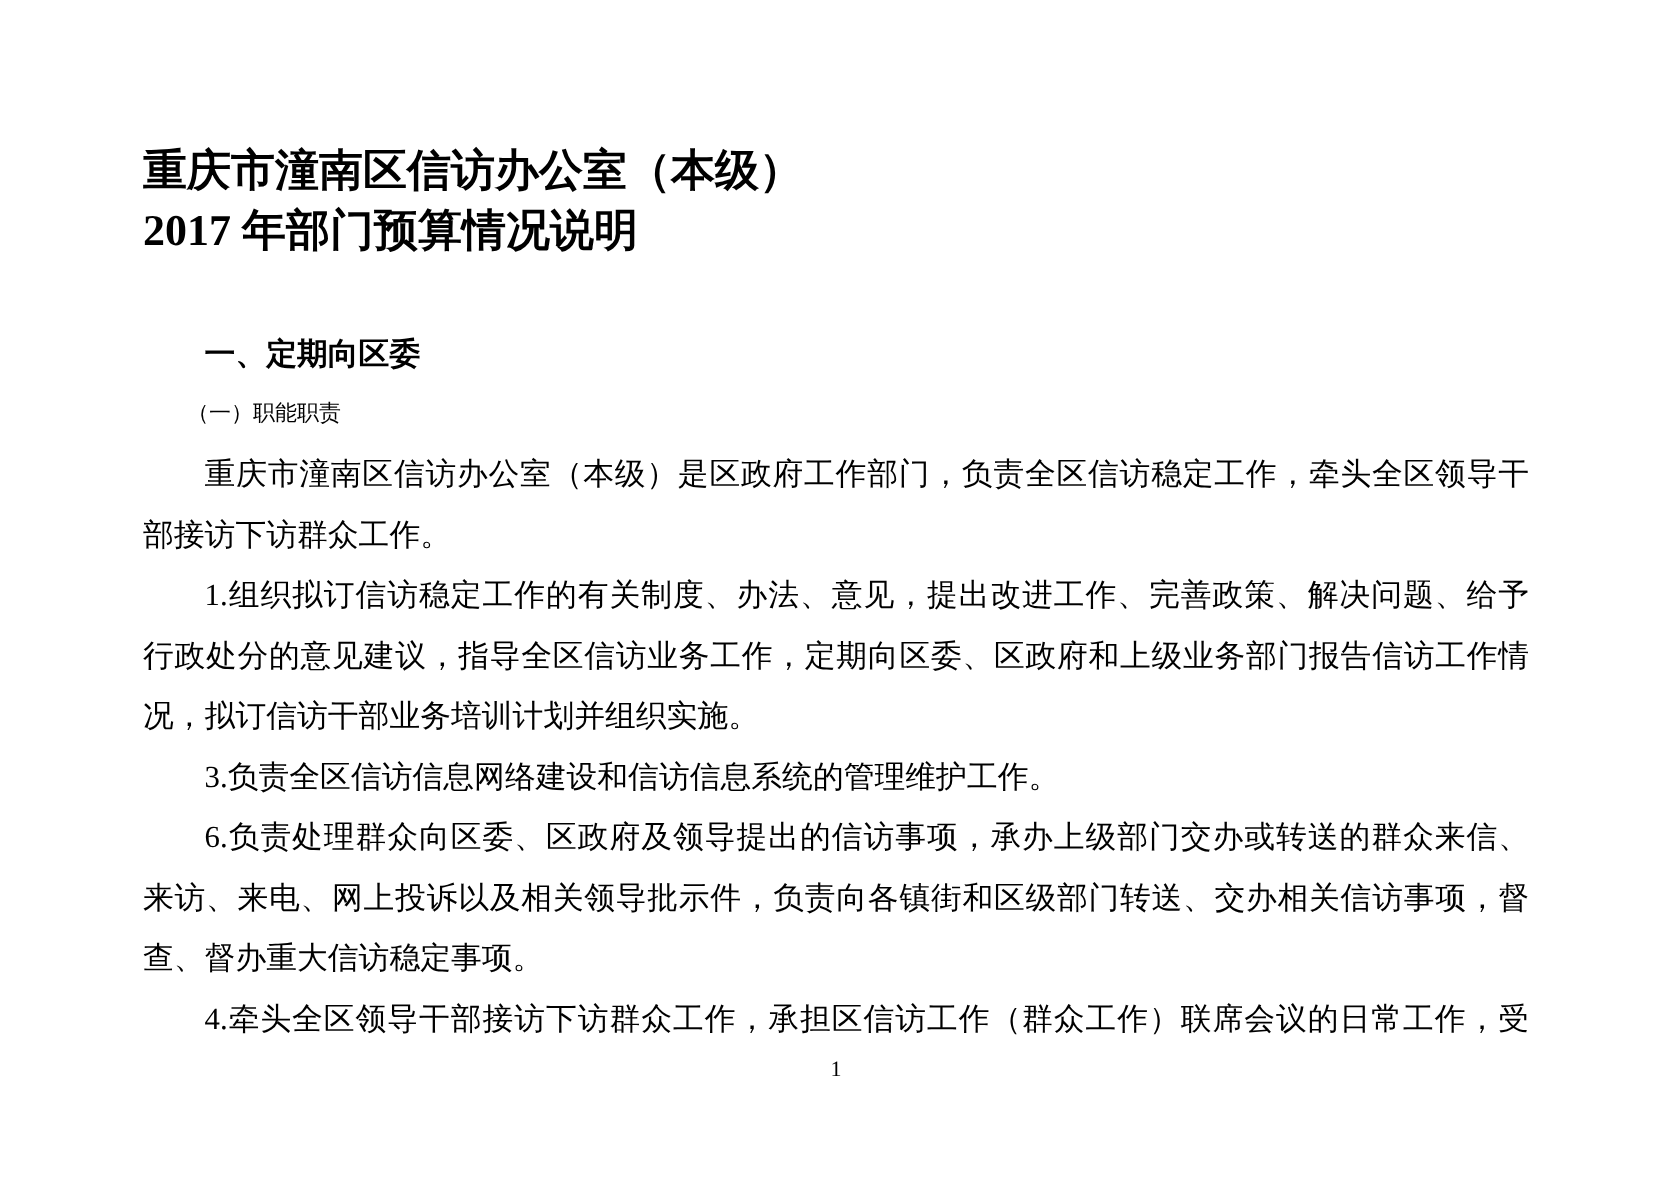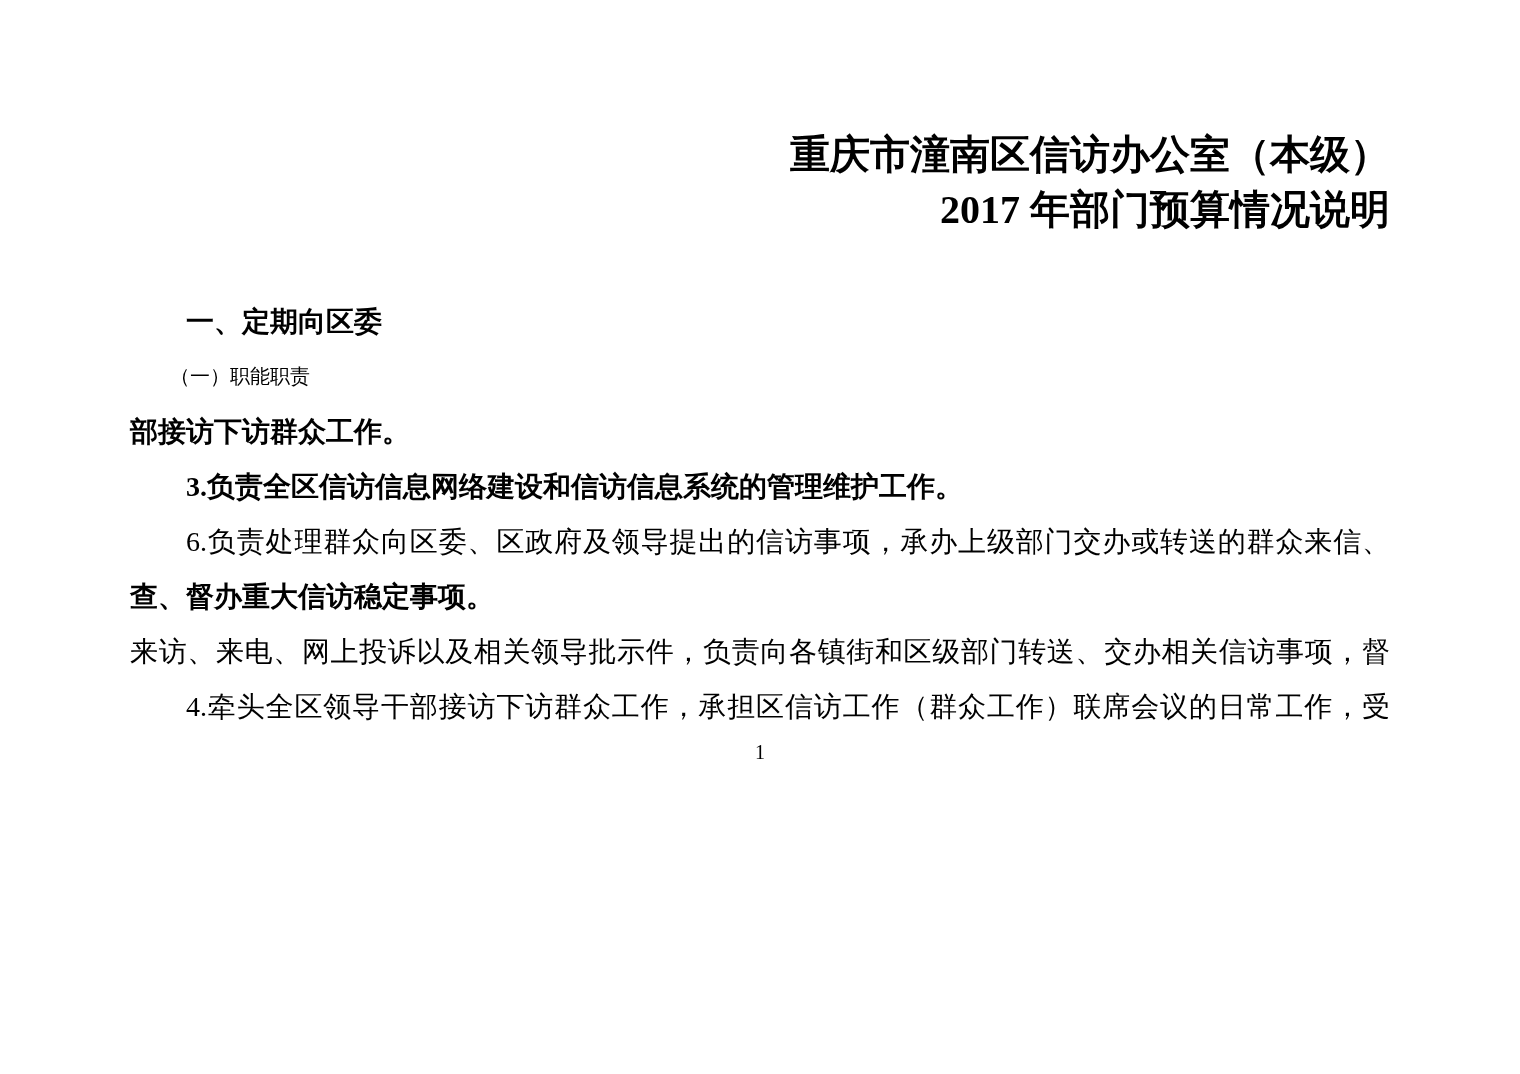--- a/index.html
+++ b/index.html
@@ -13,21 +13,21 @@
     width: 1520px;
     height: 1074px;
     margin: 0 auto;
     background: #ffffff;
     color: #000000;
     padding: 127px 130px 0 130px;
     font-family: "Liberation Serif", "DejaVu Serif", serif;
     overflow: hidden;
   }
   .doc-title-line {
-    text-align: right;
+    text-align: left;
     font-weight: 700;
     font-size: 40px;
     line-height: 55px;
     white-space: nowrap;
   }
   .title-gap {
     height: 57px;
   }
   .section-heading-1 {
     font-family: "Liberation Sans", "DejaVu Sans", sans-serif;
@@ -46,21 +46,20 @@
     line-height: 55px;
     text-align: justify;
     text-align-last: justify;
   }
   .bl.fi {
     text-indent: 2em;
   }
   .bl.last {
     text-align: left;
     text-align-last: left;
-    font-weight: bold;
   }
   .page-number {
     text-align: center;
     font-size: 20px;
     line-height: 28px;
     margin-top: 4px;
   }
 </style>
 </head>
 <body>
@@ -71,32 +70,38 @@
     <div class="doc-title-line">重庆市潼南区信访办公室（本级）</div>
     <div class="doc-title-line">2017 年部门预算情况说明</div>
   </div>
 
   <div class="title-gap"></div>
 
   <div class="section-heading-1">一、定期向区委</div>
   <div class="section-heading-2">（一）职能职责</div>
 
   <div>
+    <div class="bl fi">重庆市潼南区信访办公室（本级）是区政府工作部门，负责全区信访稳定工作，牵头全区领导干</div>
     <div class="bl last">部接访下访群众工作。</div>
   </div>
 
+  <div>
+    <div class="bl fi">1.组织拟订信访稳定工作的有关制度、办法、意见，提出改进工作、完善政策、解决问题、给予</div>
+    <div class="bl">行政处分的意见建议，指导全区信访业务工作，定期向区委、区政府和上级业务部门报告信访工作情</div>
+    <div class="bl last">况，拟订信访干部业务培训计划并组织实施。</div>
+  </div>
 
   <div>
     <div class="bl fi last">3.负责全区信访信息网络建设和信访信息系统的管理维护工作。</div>
   </div>
 
   <div>
     <div class="bl fi">6.负责处理群众向区委、区政府及领导提出的信访事项，承办上级部门交办或转送的群众来信、</div>
+    <div class="bl">来访、来电、网上投诉以及相关领导批示件，负责向各镇街和区级部门转送、交办相关信访事项，督</div>
     <div class="bl last">查、督办重大信访稳定事项。</div>
-    <div class="bl">来访、来电、网上投诉以及相关领导批示件，负责向各镇街和区级部门转送、交办相关信访事项，督</div>
   </div>
 
   <div>
     <div class="bl fi">4.牵头全区领导干部接访下访群众工作，承担区信访工作（群众工作）联席会议的日常工作，受</div>
   </div>
 
   <div class="page-number">1</div>
 
 </div>
 

